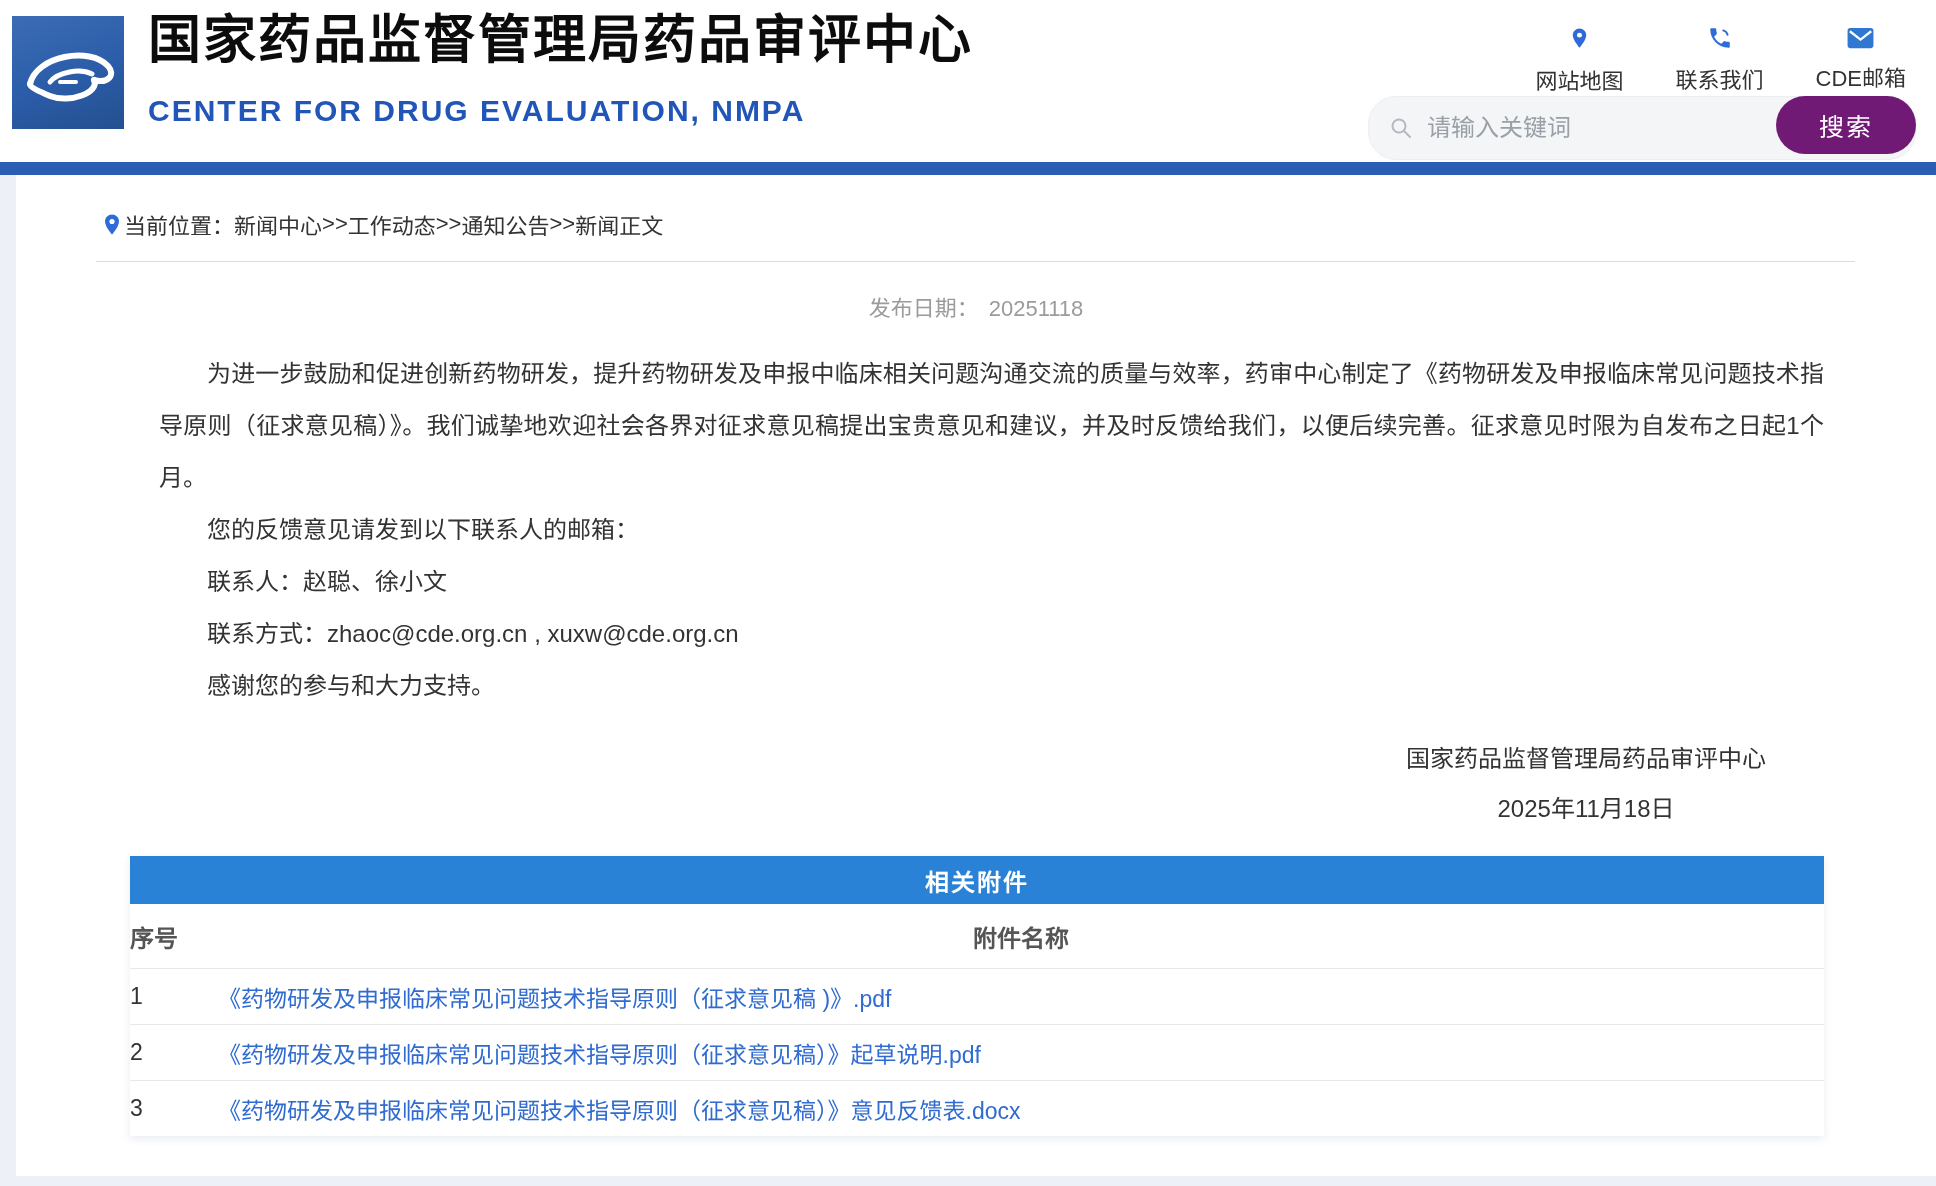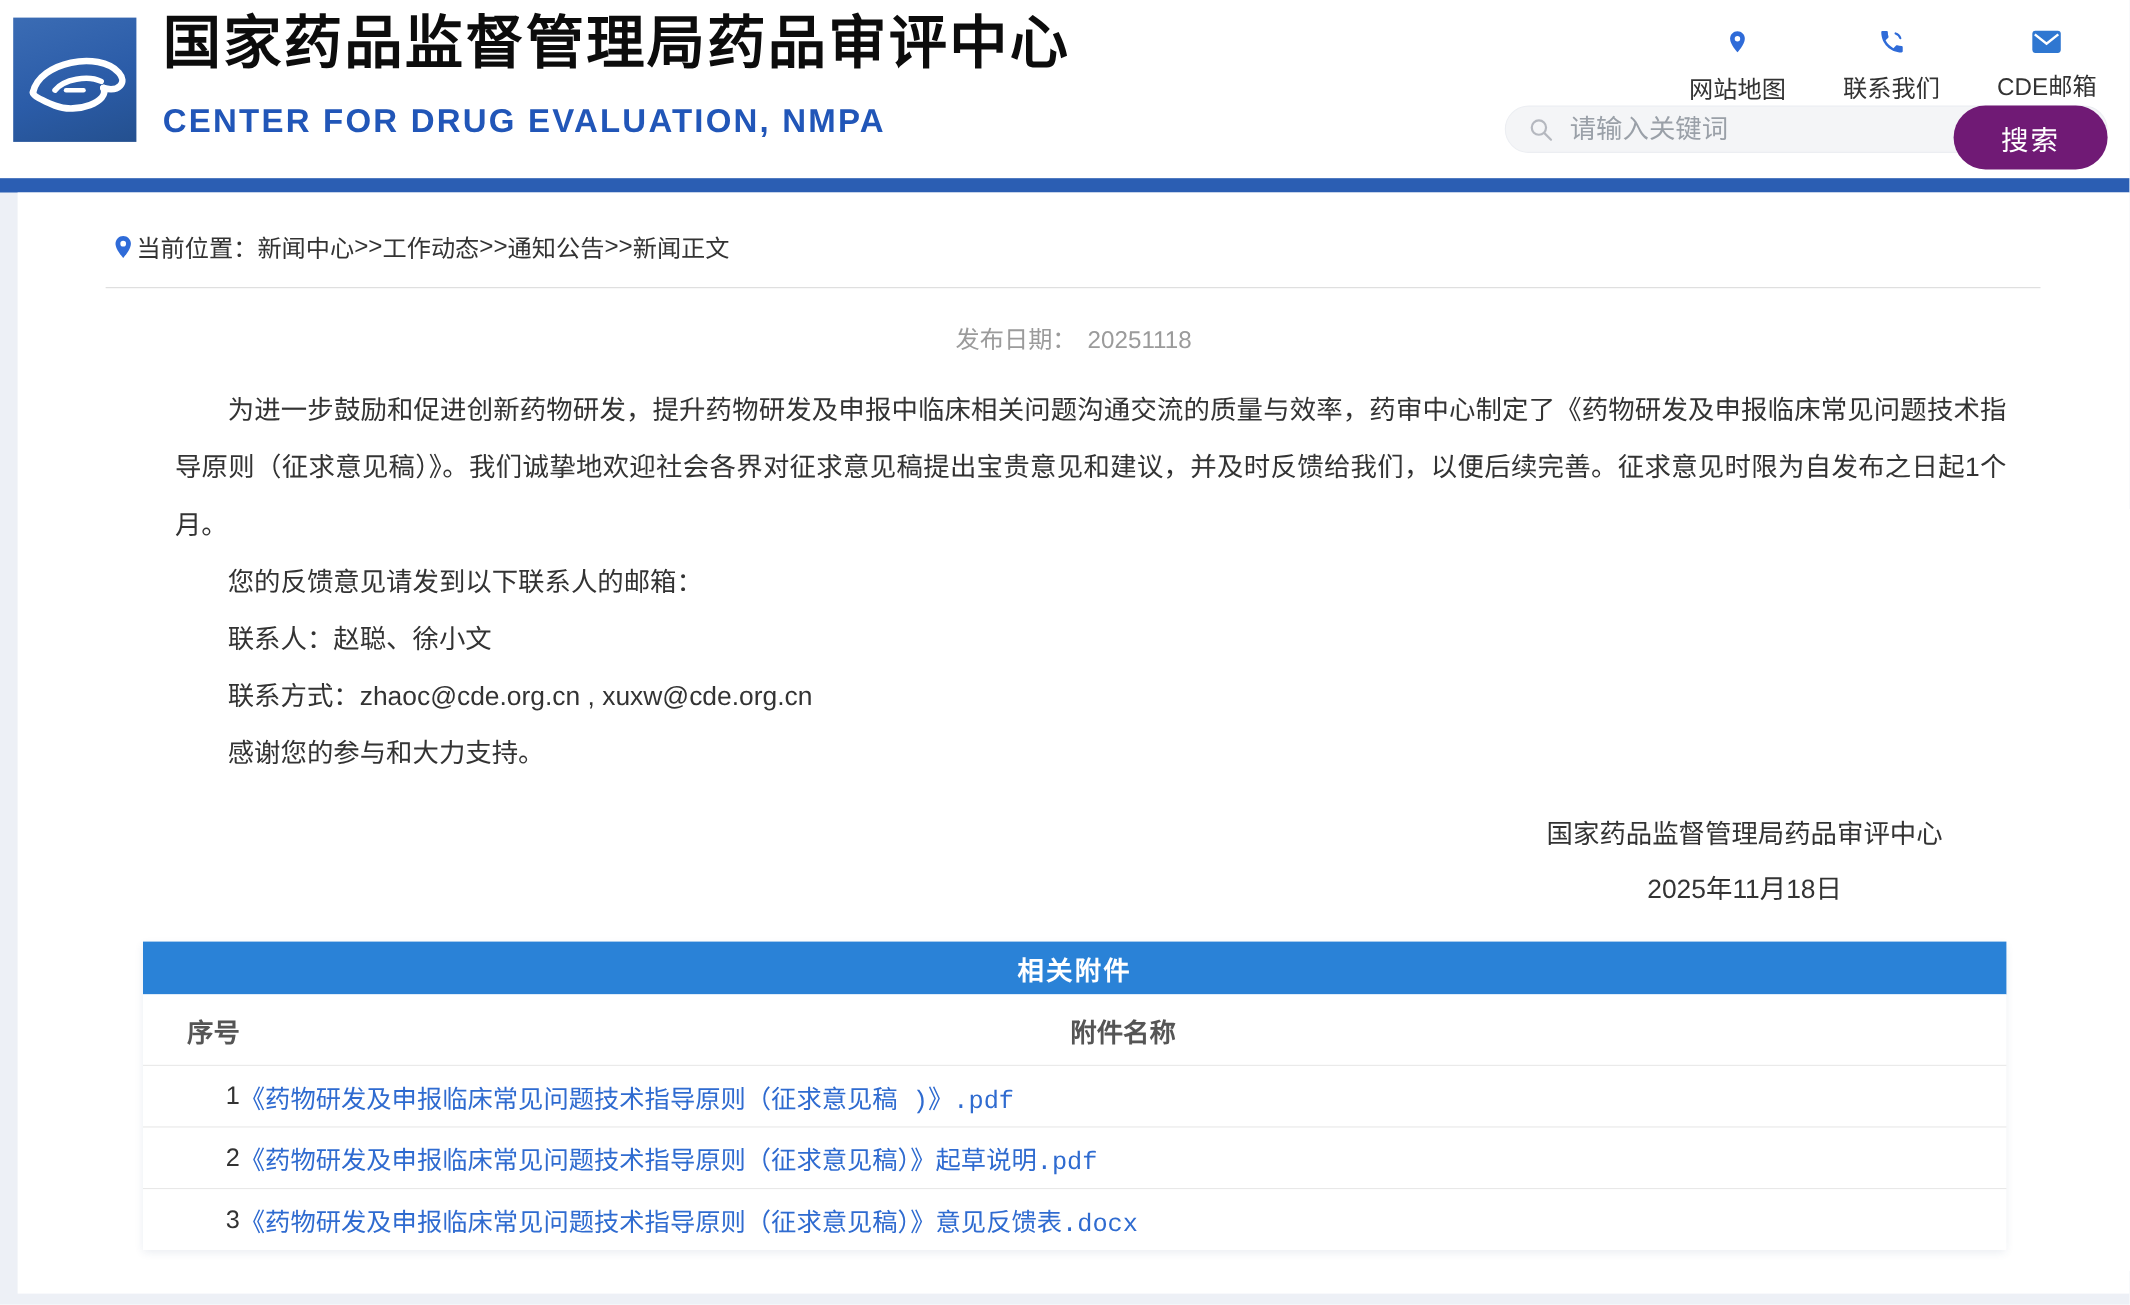--- a/index.html
+++ b/index.html
@@ -16,21 +16,21 @@
   .logo { position:absolute; left:12px; top:16px; width:112px; height:113px; background:linear-gradient(160deg,#3b6cb4 0%,#2b5ca8 55%,#24508f 100%); cursor:pointer; }
   .logo svg { position:absolute; left:4px; top:10px; }
   .titles { position:absolute; left:148px; top:8px; }
   .title-cn { font-size:53px; font-weight:900; color:#0c0c0c; letter-spacing:2px; line-height:64px; white-space:nowrap; }
   .title-en { margin-top:22px; font-size:30px; font-weight:800; color:#2156b8; letter-spacing:2px; white-space:nowrap; }
 
   .quick-links { position:absolute; top:24px; right:30px; display:flex; align-items:center; gap:52px; }
   .quick-link { display:flex; align-items:center; gap:11px; font-size:22px; color:#333; cursor:pointer; white-space:nowrap;flex-direction:column; }
   .quick-link svg { display:block; }
 
-  .search-wrap { position:absolute; top:96px; left:1368px; width:548px; height:43px;
+  .search-wrap { position:absolute; top:96px; left:1368px; width:548px; height:64px;
     background:#f4f5f7; border:1px solid #eceef2; border-radius:28px; display:flex; align-items:center; }
   .search-icon { margin-left:20px; display:flex; }
   .search-input { flex:1; height:50px; margin-left:14px; border:none; outline:none; background:transparent;
     font-size:24px; color:#333; font-family:inherit; }
   .search-input::placeholder { color:#9aa0a8; }
   .search-btn { position:absolute; right:-1px; top:-1px; width:140px; height:58px; border:none; border-radius:29px;
     background:#701a75; color:#fff; font-size:25px; font-family:inherit; cursor:pointer; letter-spacing:2px; }
 
   .header-divider { position:absolute; top:162px; left:0; width:1936px; height:13px; background:#2b5eb3; }
 
@@ -50,25 +50,25 @@
   .article-body { margin-top:26px; padding:0 112px 0 114px; font-size:24px; line-height:52px; color:#333;margin-left:29px; }
   .article-body p { text-indent:2em; text-align:justify; }
 
   .signature { width:fit-content; margin:22px 170px 0 auto; text-align:center; font-size:24px; color:#333; line-height:50px; }
 
   
   .attachments { margin:22px 112px 0 114px; box-shadow:0 3px 8px rgba(40,70,120,0.10); }
   .attach-title { height:48px; background:#2a82d7; color:#ffffff; font-size:24px; font-weight:700;
     display:flex; align-items:center; justify-content:center; letter-spacing:2px; }
   .attach-colhead { display:flex; align-items:center; height:64px; background:#fff; font-size:24px; font-weight:700; color:#555; }
-  .col-index { width:88px; text-align:right; flex:none; }
+  .col-index { width:88px; text-align:left; flex:none; }
   .col-name { flex:1; text-align:center; }
   .attach-row { display:flex; align-items:center; height:56px; background:#fff; border-top:1px solid #e8e8e8; font-size:23px; }
   .attach-row .col-index { color:#333; }
-  .attach-row .col-name { text-align:left;font-family:Liberation Mono, monospace; }
+  .attach-row .col-name { text-align:left; }
   .attach-link { color:#2f6bd0; cursor:pointer; text-decoration:none; }
 </style>
 </head>
 <body>
 
 <header class="site-header">
 
   <div class="logo">
     <svg width="104" height="92" viewBox="0 0 104 92">
       <path d="M14 58 C20 30 74 20 92 40 C100 49 92 58 78 54" fill="none" stroke="#ffffff" stroke-width="6" stroke-linecap="round"></path>

